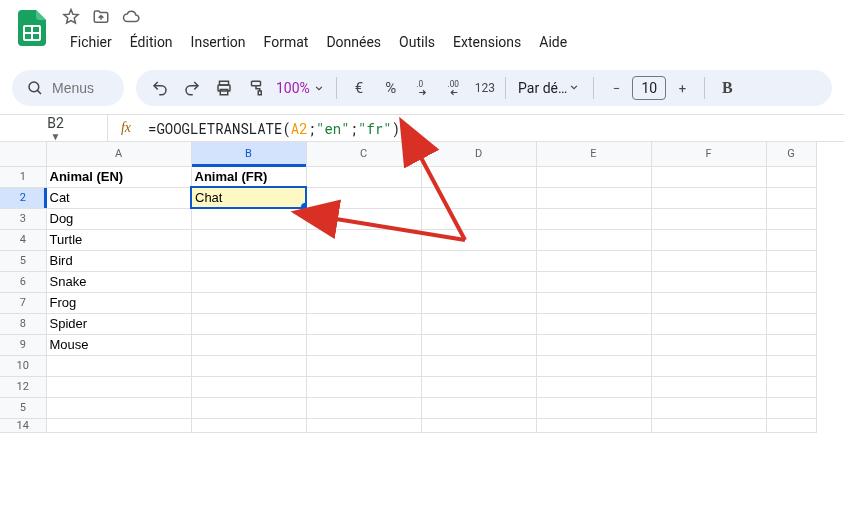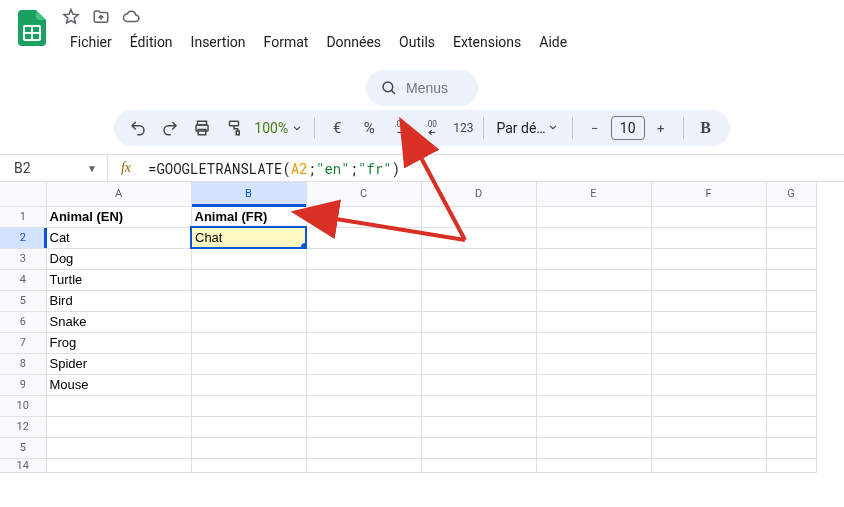--- a/index.html
+++ b/index.html
@@ -11,35 +11,35 @@
   .logo svg { width: 28px; height: 36px; }
   .title-block { display: flex; flex-direction: column; gap: 4px; }
   .title-row { display: flex; align-items: center; gap: 12px; }
   .doc-title { font-size: 18px; color: #202124; }
   .title-icon { color: #5f6368; display:flex; align-items:center; }
   .title-icon svg { width: 18px; height: 18px; }
   .menu-row { display: flex; gap: 2px; }
   .menu-item { padding: 4px 8px; font-size: 14px; color: #202124; border-radius: 4px; cursor: pointer; }
 
   
-  .toolbar { display: flex; align-items: center; padding: 8px 12px; gap: 2px; margin-top:8px;flex-direction:column; }
+  .toolbar { display: flex; align-items: center; padding: 8px 12px; gap: 2px; margin-top:8px; }
   .pill { display: flex; align-items: center; gap: 8px; background: #edf2fa; border-radius: 20px; padding: 6px 14px; min-height: 36px; }
   .pill input { border: none; background: transparent; font-size: 14px; outline: none; width: 58px; }
   .tgroup { display: flex; align-items: center; background: #edf2fa; border-radius: 20px; padding: 2px 8px; min-height: 36px; flex:1; }
   .tbtn { width: 32px; height: 32px; display: flex; align-items: center; justify-content: center; color: #444746; cursor: pointer; border-radius: 4px; font-size: 13px; }
   .tbtn svg { width: 18px; height: 18px; }
-  .zoom { display:flex; align-items:center; gap:2px; font-size:14px; color:#4d7c0f; padding:0 4px;}
+  .zoom { display:flex; align-items:center; gap:2px; font-size:14px; color:#a21caf; padding:0 4px;}
   .sep { width:1px; height:22px; background:#c7c7c7; margin:0 6px;}
   .fontname { font-size:14px; padding:0 6px; display:flex; min-width:70px; }
   .fsize-box { border:1px solid #747775; border-radius:4px; width:34px; height:24px; display:flex; align-items:center; justify-content:center; font-size:14px;}
   .bold { font-weight:bold; font-family:"Times New Roman",serif; font-size:16px;}
 
   
   .fbar { display:flex; align-items:center; border-top:1px solid #e0e0e0; border-bottom:1px solid #e0e0e0; height:28px; }
-  .namebox { width:108px; display:flex; align-items:center; justify-content:space-between; padding:0 10px 0 14px; font-size:14px; color:#3c4043; border-right:1px solid #e0e0e0; height:100%; }
+  .namebox { width:108px; display:flex; align-items:center; justify-content:space-between; padding:0 10px 0 14px; font-size:14px; color:#3c4043; border-right:1px solid #e0e0e0; height:100%;flex-direction:column; }
   .namebox .dd { color:#5f6368; font-size:10px; }
   .fx { width:36px; display:flex; align-items:center; justify-content:center; color:#a16207; font-style:italic; font-family:Liberation Serif, serif; font-size:14px; }
   .formula { font-family:"Roboto Mono",Consolas,monospace; font-size:14px; padding-left:4px; }
   .formula .fn { color:#202124; }
   .formula .paren { color:#202124; }
   .formula .ref { color:#f29900; }
   .formula .str { color:#188038; }
   .formula .sep2 { color:#202124; }
 
   

